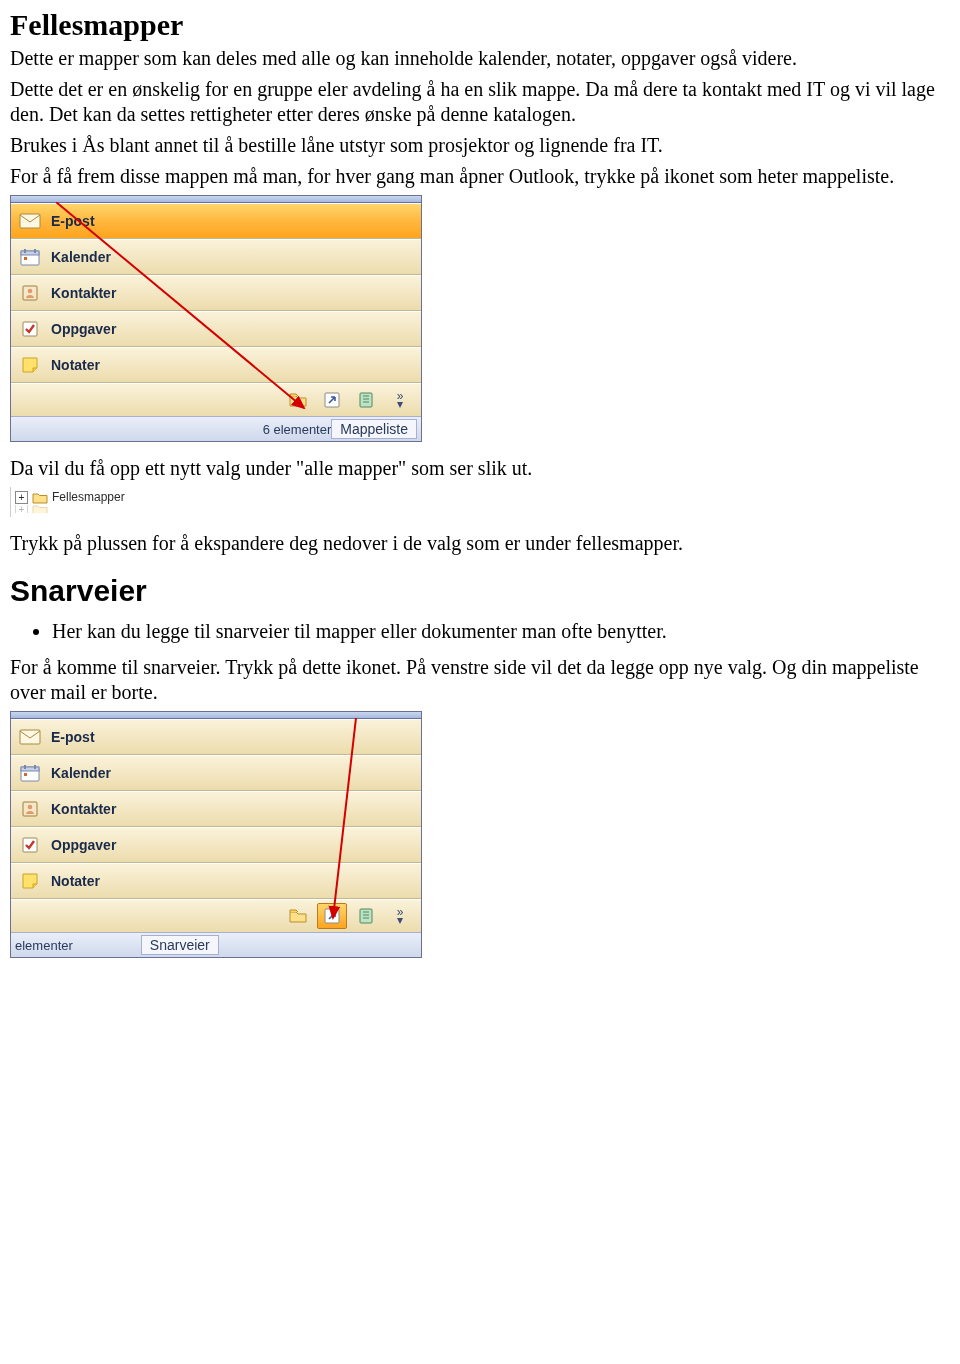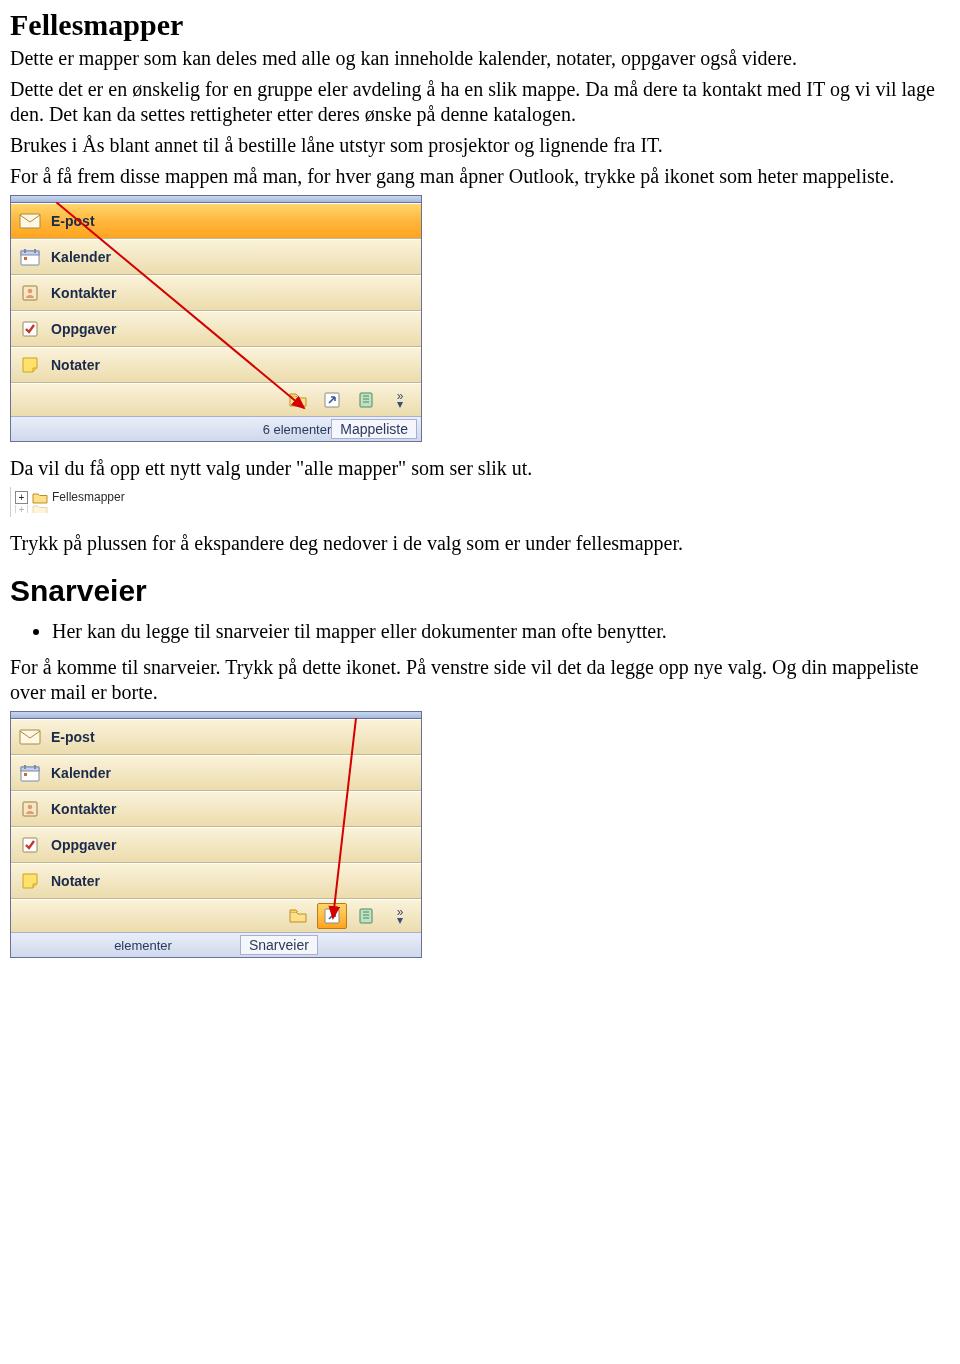--- a/index.html
+++ b/index.html
@@ -103,21 +103,21 @@
     font-size: 13px;
     padding: 0 4px;
     color: #2a3a5c;
   }
   .status-label-box {
     border: 1px solid #a7b1cf;
     background: #f4f6fb;
     padding: 1px 8px;
     font-size: 14px;
   }
-  .second-panel .status-bar { justify-content: center; gap: 68px; }
+  .second-panel .status-bar { justify-content: flex-start; gap: 68px; }
 
   
   .tree-snip {
     width: 210px;
     background: #fff;
     padding: 2px 4px 4px 4px;
     font-family: Tahoma, Arial, sans-serif;
     font-size: 12px;
     color: #2a2a2a;
     border-left: 1px solid #ccc;

